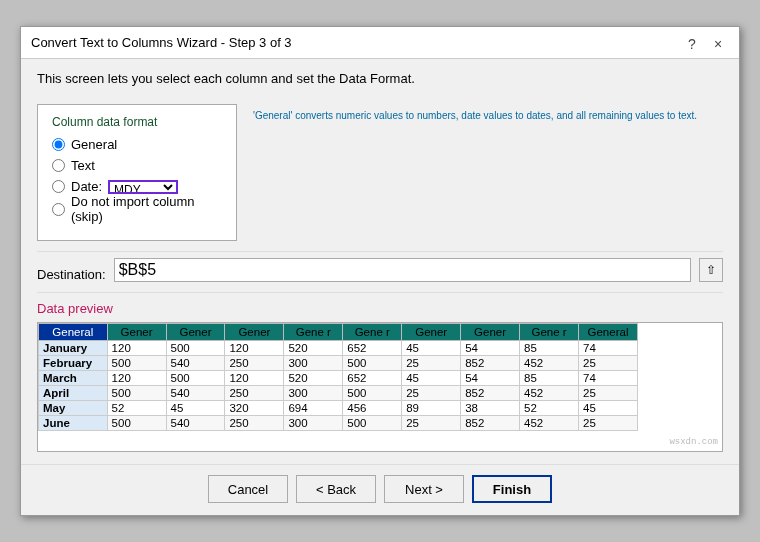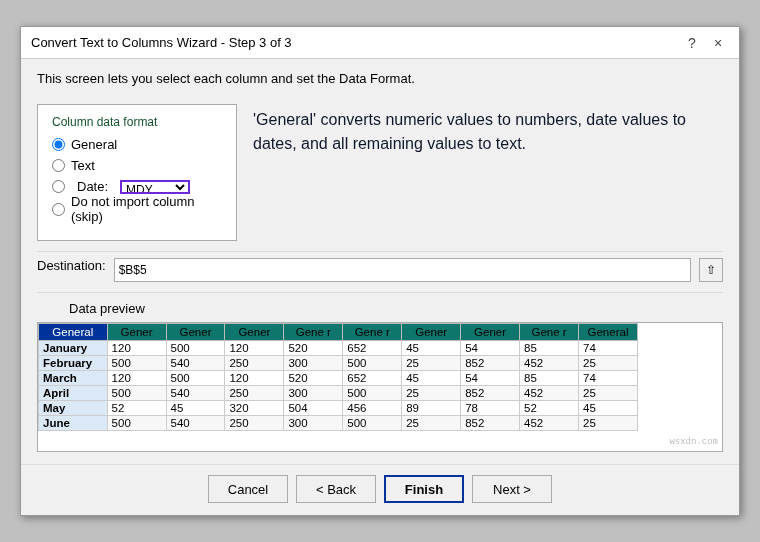--- a/index.html
+++ b/index.html
@@ -16,21 +16,20 @@
     .dialog {
       background: #f0f0f0;
       border: 1px solid #999;
       width: 720px;
       box-shadow: 2px 2px 8px rgba(0,0,0,0.4);
     }
     .title-bar {
       background: #fff;
       border-bottom: 1px solid #ccc;
       display: flex;
-      align-items: center;
       justify-content: space-between;
       padding: 6px 10px;
       height: 32px;
     }
     .title-bar-left {
       display: flex;
       align-items: center;
       gap: 6px;
       font-size: 13px;
       font-weight: 400;
@@ -86,95 +85,94 @@
     .radio-row input[type=radio] {
       margin: 0;
     }
     .radio-row label {
       font-size: 13px;
       color: #000;
     }
     .date-row {
       display: flex;
       align-items: center;
-      gap: 12px;
+      gap: 6px;
       margin-bottom: 0;
     }
     .date-select {
       width: 70px;
       height: 14px;
       font-size: 12px;
       border: 2px solid #6d28d9;
       background: #fff;
     }
     .right-panel {
       flex: 1;
       display: flex;
       flex-direction: column;
       justify-content: space-between;
       padding-top: 4px;
     }
     .description-text {
-      font-size: 16px;
-      color: #0f172a;
+      font-size: 10px;
+      color: #0369a1;
       line-height: 1.5;
       margin-bottom: 12px;
     }
     .advanced-btn {
       width: 100px;
       height: 26px;
       background: #f0f0f0;
       border: 1px solid #aaa;
       cursor: pointer;
       font-size: 13px;
       display: flex;
       align-items: center;
       justify-content: center;
     }
     .dest-row {
       display: flex;
-      align-items: flex-start;
+      align-items: flex-end;
       gap: 8px;
       margin-bottom: 10px;
       padding-top: 6px;
       border-top: 1px solid #ddd;
     }
     .dest-label {
       font-size: 13px;
       white-space: nowrap;
       color: #000;
     }
     .dest-input {
       flex: 1;
       height: 24px;
       border: 1px solid #aaa;
       padding: 0 4px;
-      font-size: 12px;
+      font-size: 16px;
       background: #fff;
     }
     .dest-icon-btn {
       width: 24px;
       height: 24px;
       background: #f0f0f0;
       border: 1px solid #aaa;
       cursor: pointer;
       display: flex;
       align-items: center;
       justify-content: center;
       font-size: 12px;
     }
     .data-preview-section {
       border-top: 1px solid #ddd;
       padding-top: 8px;
     }
     .data-preview-label {
       font-size: 13px;
       margin-bottom: 6px;
-      color: #000000;
-      margin-left: 32px;
+      color: #be185d;
     }
     .preview-table-wrapper {
       border: 1px solid #aaa;
       overflow: hidden;
       position: relative;
       height: 130px;
       background: #fff;
     }
     .preview-table-container {
       overflow: auto;
@@ -370,24 +368,24 @@
                   <td>25</td>
                   <td>852</td>
                   <td>452</td>
                   <td>25</td>
                 </tr>
                 <tr>
                   <td class="row-label">May</td>
                   <td>52</td>
                   <td>45</td>
                   <td>320</td>
-                  <td>504</td>
+                  <td>694</td>
                   <td>456</td>
                   <td>89</td>
-                  <td>78</td>
+                  <td>38</td>
                   <td>52</td>
                   <td>45</td>
                 </tr>
                 <tr>
                   <td class="row-label">June</td>
                   <td>500</td>
                   <td>540</td>
                   <td>250</td>
                   <td>300</td>
                   <td>500</td>
@@ -400,16 +398,16 @@
           </table>
         </div>
         <div class="watermark">wsxdn.com</div>
       </div>
     </div>
   </div>
 
   <div class="footer">
     <button class="footer-btn">Cancel</button>
     <button class="footer-btn">&lt; Back</button>
+    <button class="footer-btn">Next &gt;</button>
     <button class="footer-btn primary">Finish</button>
-    <button class="footer-btn">Next &gt;</button>
   </div>
 </div>
 
 </body></html>

